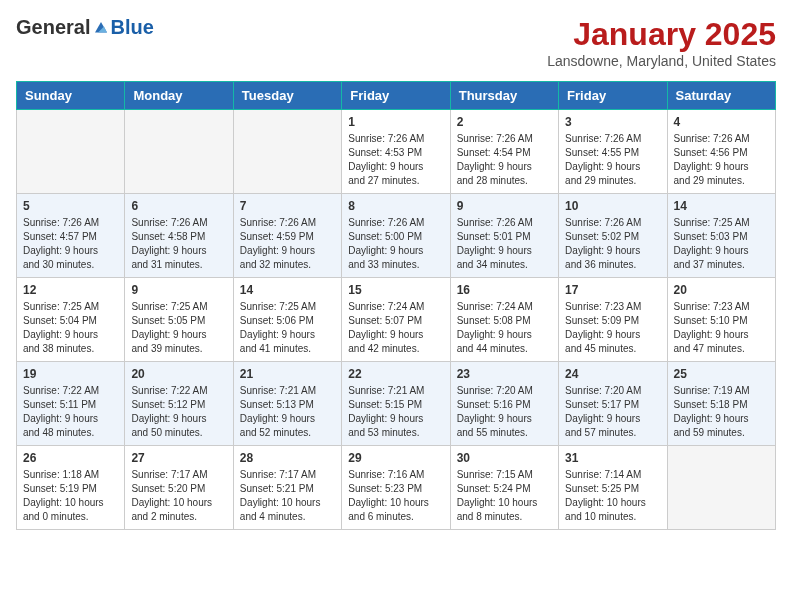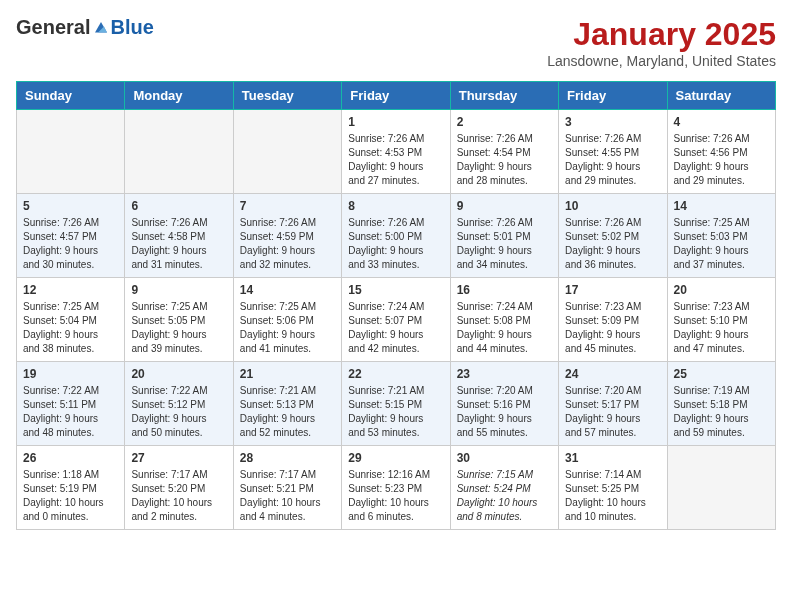--- a/index.html
+++ b/index.html
@@ -335,28 +335,28 @@
         </td>
         <td>
           <span class="day-number">28</span>
           <div class="day-info" style="white-space: pre-line;">Sunrise: 7:17 AM
 Sunset: 5:21 PM
 Daylight: 10 hours
 and 4 minutes.</div>
         </td>
         <td>
           <span class="day-number">29</span>
-          <div class="day-info" style="white-space: pre-line;">Sunrise: 12:16 AM
+          <div class="day-info" style="white-space: pre-line;">Sunrise: 7:16 AM
 Sunset: 5:23 PM
 Daylight: 10 hours
 and 6 minutes.</div>
         </td>
         <td>
           <span class="day-number">30</span>
-          <div class="day-info" style="white-space: pre-line; font-style: italic;">Sunrise: 7:15 AM
+          <div class="day-info" style="white-space: pre-line;">Sunrise: 7:15 AM
 Sunset: 5:24 PM
 Daylight: 10 hours
 and 8 minutes.</div>
         </td>
         <td>
           <span class="day-number">31</span>
           <div class="day-info" style="white-space: pre-line;">Sunrise: 7:14 AM
 Sunset: 5:25 PM
 Daylight: 10 hours
 and 10 minutes.</div>

